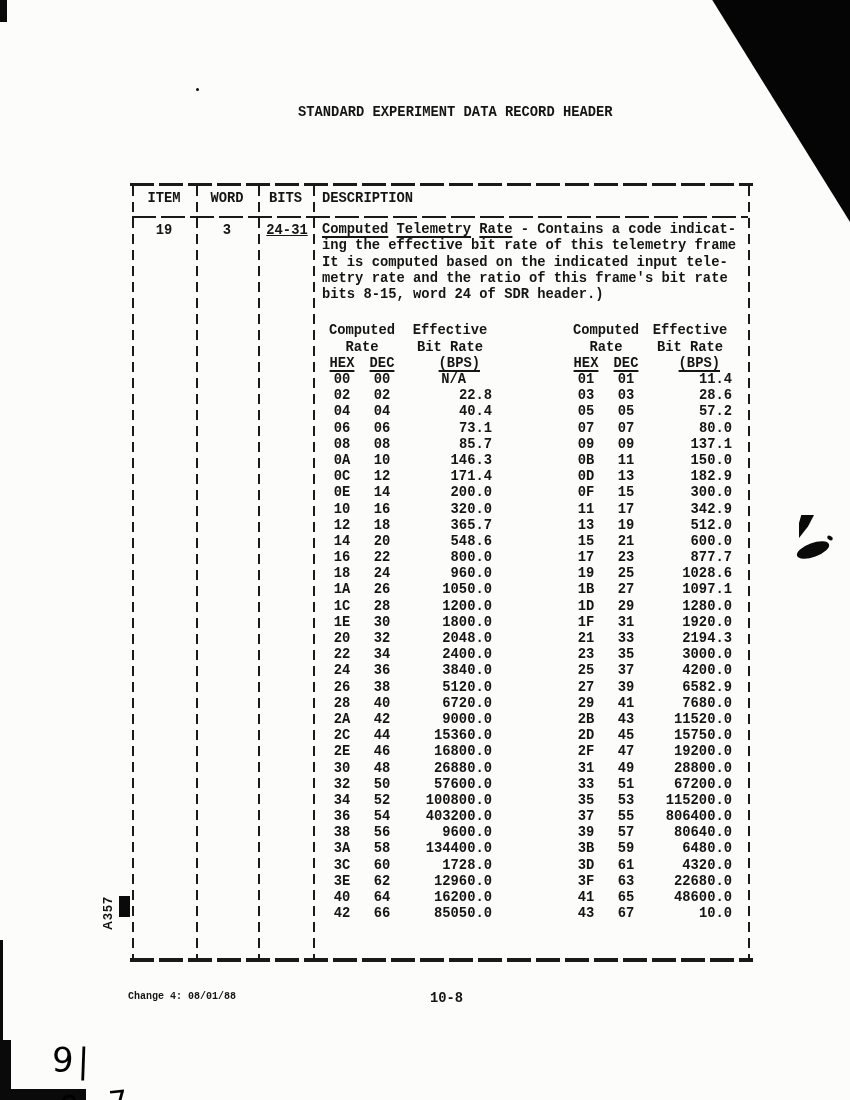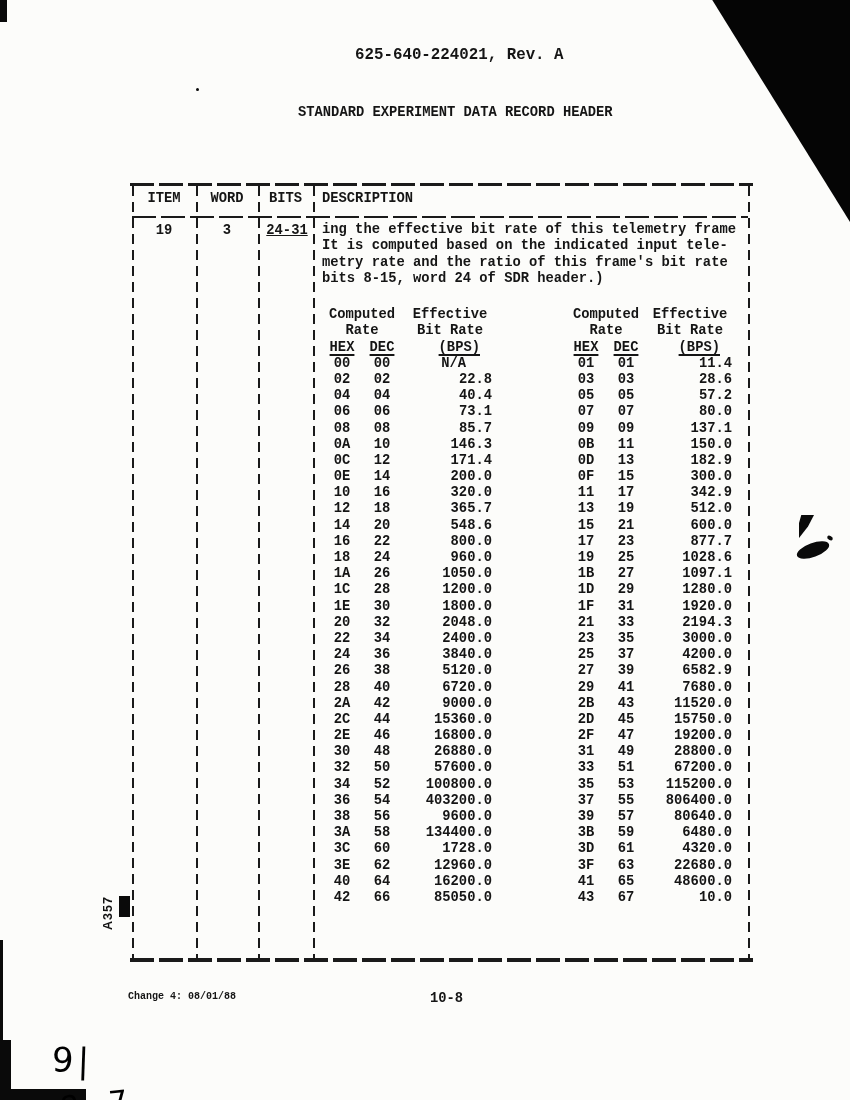--- a/index.html
+++ b/index.html
@@ -70,21 +70,20 @@
   <div class="abs art topleft-bar"></div>
   <div class="abs corner-triangle"></div>
   <div class="abs art speck-dot"></div>
   <div class="abs smudge-a"></div>
   <div class="abs smudge-b"></div>
   <div class="abs smudge-c"></div>
   <div class="abs art leftedge-thin"></div>
   <div class="abs art leftedge-thick"></div>
   <div class="abs art leftedge-foot"></div>
 
-  <div class="abs doc-number">625-640-224021, Rev. A</div>
   <div class="abs doc-title">STANDARD EXPERIMENT DATA RECORD HEADER</div>
 
   <div class="abs rtable">
     <div class="hline top"></div>
     <div class="hline sep"></div>
     <div class="hline bottom"></div>
 
     <div class="vpipe" style="left:2px;"></div>
     <div class="vpipe" style="left:66px;"></div>
     <div class="vpipe" style="left:128px;"></div>
@@ -94,20 +93,21 @@
     <div class="hdr-cell" style="left:2px;width:64px;">ITEM</div>
     <div class="hdr-cell" style="left:66px;width:62px;">WORD</div>
     <div class="hdr-cell" style="left:128px;width:55px;">BITS</div>
     <div class="hdr-cell" style="left:192px;text-align:right;">DESCRIPTION</div>
 
     <div class="val-cell" style="left:2px;width:64px;">19</div>
     <div class="val-cell" style="left:66px;width:62px;">3</div>
     <div class="val-cell" style="left:128px;width:58px;text-decoration:underline;">24-31</div>
 
     <div class="desc">
+      <div class="pline"><span class="u">Computed</span><span> </span><span class="u">Telemetry</span><span> </span><span class="u">Rate</span><span> - Contains a code indicat-</span></div>
       <div class="pline">ing the effective bit rate of this telemetry frame</div>
       <div class="pline">It is computed based on the indicated input tele-</div>
       <div class="pline">metry rate and the ratio of this frame's bit rate</div>
       <div class="pline">bits 8-15, word 24 of SDR header.)</div>
 
       <div class="ratehdr">
         <div class="hrow">
           <span class="hc1">Computed</span><span class="hc2">Effective</span><span class="hgap"></span><span class="hc3">Computed</span><span class="hc4">Effective</span>
         </div>
         <div class="hrow">

